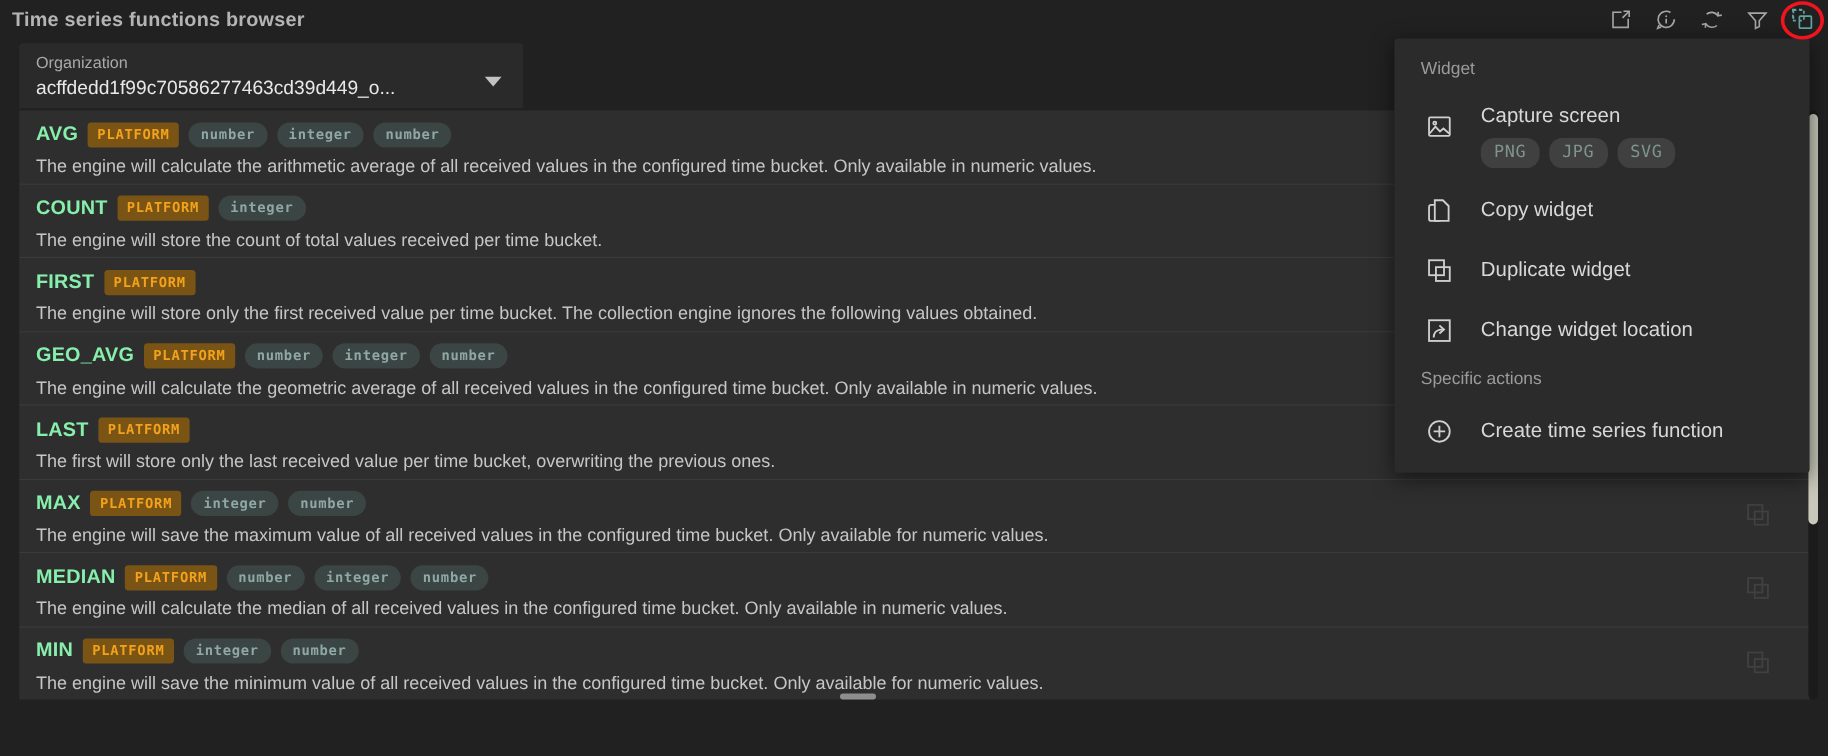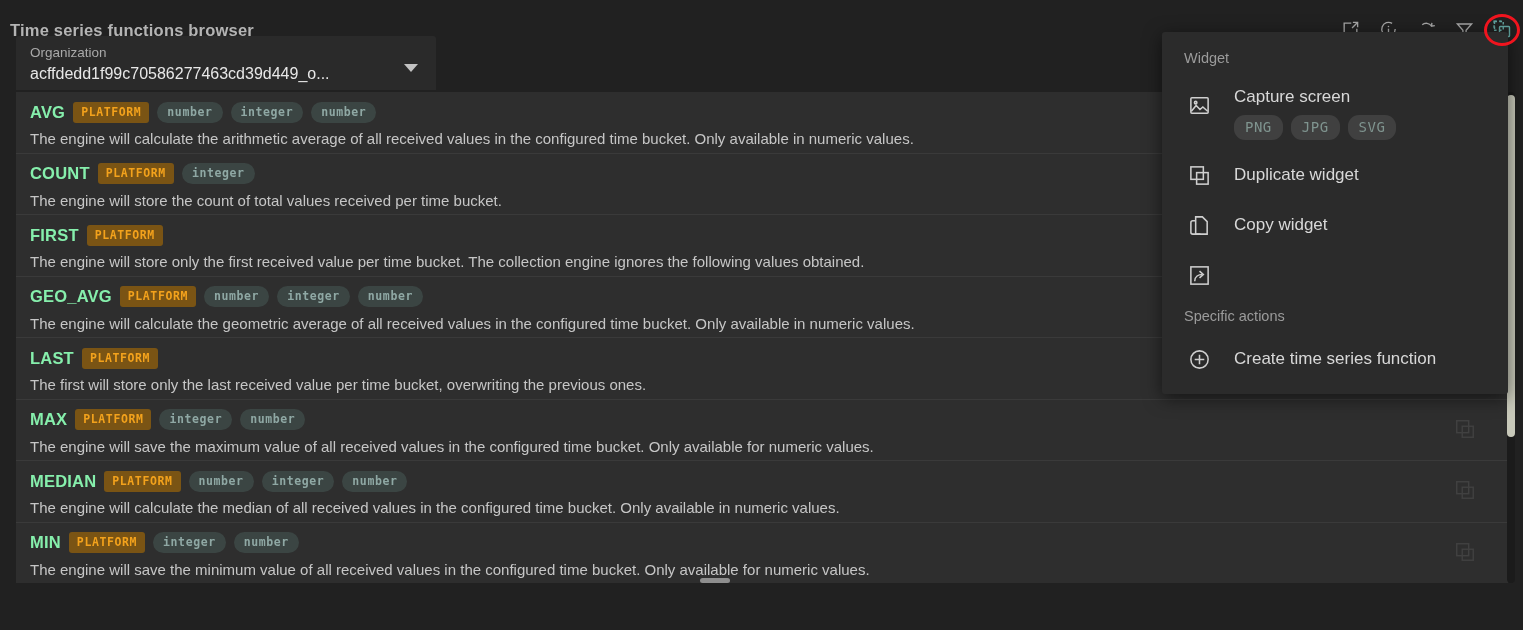--- a/index.html
+++ b/index.html
@@ -10,21 +10,21 @@
     overflow: hidden;
   }
   .app {
     position: relative;
     width: 1523px; height: 630px;
     background: #212121;
   }
 
   
   .header {
-    position: absolute; left: 0; top: 13px;
+    position: absolute; left: 0; top: 0;
     width: 1523px; height: 34px;
     display: flex; align-items: center;
   }
   .header-title {
     margin-left: 10px;
     font-size: 16.5px;
     font-weight: 700;
     color: #b4b4b4;
     letter-spacing: .2px;
   }
@@ -390,45 +390,46 @@
           <span class="fmt-chip">PNG</span>
           <span class="fmt-chip">JPG</span>
           <span class="fmt-chip">SVG</span>
         </div>
       </div>
     </div>
 
     <div class="menu-item">
       <span class="menu-icon">
         <svg width="23" height="23" viewBox="0 0 24 24" fill="none" stroke="currentColor" stroke-width="1.6">
-          <rect x="3" y="3" width="13" height="13"></rect>
-          <rect x="9" y="9" width="12" height="12"></rect>
+          <path d="M8 3h7l5 5v13H8z"></path>
+          <path d="M8 7H5a2 2 0 0 0-2 2v10a2 2 0 0 0 2 2h8"></path>
         </svg>
       </span>
-      <span class="menu-label">Duplicate widget</span>
+      <span class="menu-label">Copy widget</span>
     </div>
 
     <div class="menu-item">
       <span class="menu-icon">
         <svg width="23" height="23" viewBox="0 0 24 24" fill="none" stroke="currentColor" stroke-width="1.6">
-          <path d="M8 3h7l5 5v13H8z"></path>
-          <path d="M8 7H5a2 2 0 0 0-2 2v10a2 2 0 0 0 2 2h8"></path>
+          <rect x="3" y="3" width="13" height="13"></rect>
+          <rect x="9" y="9" width="12" height="12"></rect>
         </svg>
       </span>
-      <span class="menu-label">Copy widget</span>
+      <span class="menu-label">Duplicate widget</span>
     </div>
 
     <div class="menu-item">
       <span class="menu-icon">
         <svg width="23" height="23" viewBox="0 0 24 24" fill="none" stroke="currentColor" stroke-width="1.6">
           <rect x="3" y="3" width="18" height="18"></rect>
           <path d="M7 18c0-5 4-7 8-7"></path>
           <path d="M12 7.5l4 3.5-4 3.5"></path>
         </svg>
       </span>
+      <span class="menu-label">Change widget location</span>
     </div>
 
     <div class="menu-section">Specific actions</div>
 
     <div class="menu-item">
       <span class="menu-icon">
         <svg width="23" height="23" viewBox="0 0 24 24" fill="none" stroke="currentColor" stroke-width="1.6">
           <circle cx="12" cy="12" r="9"></circle>
           <path d="M12 7v10M7 12h10"></path>
         </svg>

